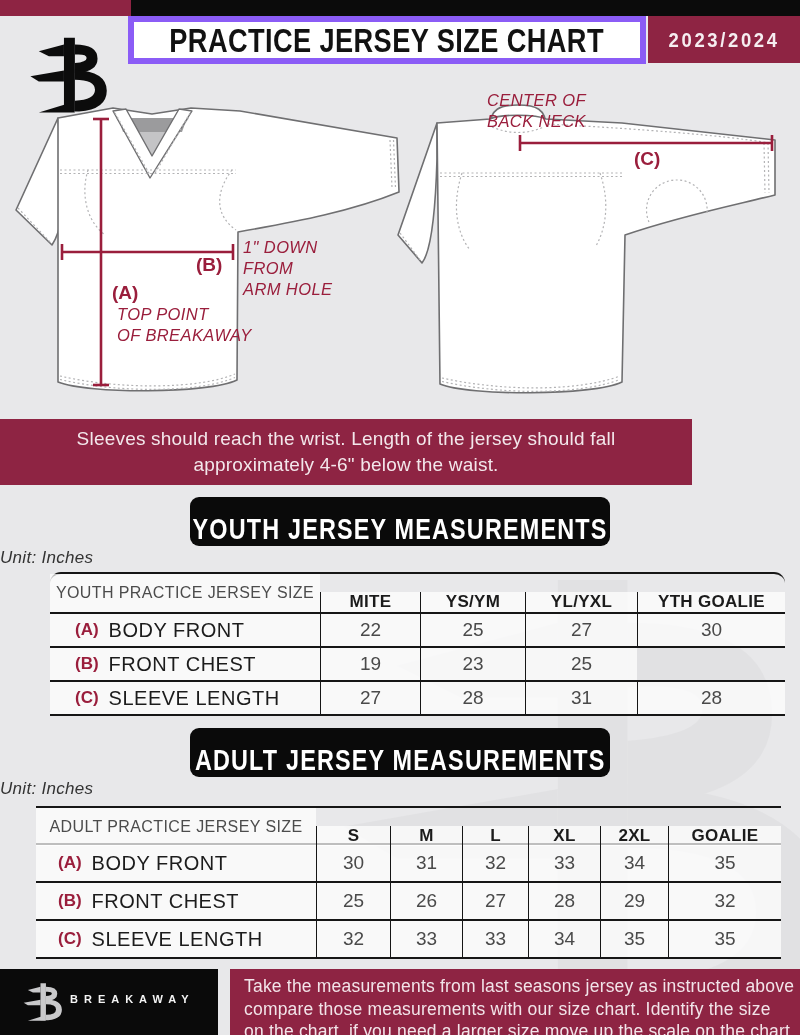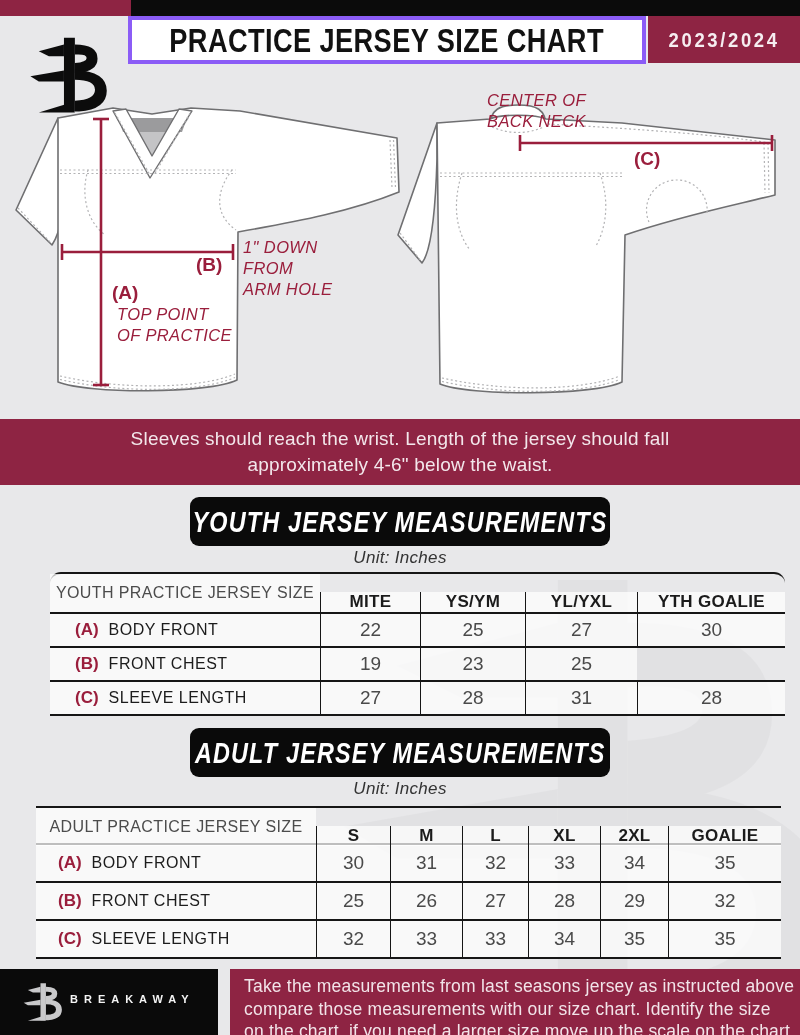--- a/index.html
+++ b/index.html
@@ -3,59 +3,59 @@
 <meta charset="utf-8">
 <style>
   html,body{margin:0;padding:0;}
   body{background:#cfcfd2;font-family:"Liberation Sans",sans-serif;}
   .page{position:relative;width:800px;height:1035px;background:#E8E8EA;overflow:hidden;margin:0 auto;}
 
   
   .topstrip{position:absolute;left:0;top:0;width:800px;height:16px;background:#0B0B0B;}
   .topstrip-maroon{position:absolute;left:0;top:0;width:131px;height:16px;background:#8E2443;}
   .titleband{position:absolute;left:128px;top:16px;width:518px;height:48px;background:#FFFFFF;
-             border:4px solid #8b5cf6;box-sizing:border-box;display:flex;align-items:center;justify-content:center;}
+             border:6px solid #8b5cf6;box-sizing:border-box;display:flex;align-items:center;justify-content:center;}
   .titleband .t{font-size:34px;font-weight:bold;color:#121212;letter-spacing:.5px;white-space:nowrap;
                 transform:scaleX(.80);}
   .seasonbox{position:absolute;left:648px;top:16px;width:152px;height:47px;background:#8E2443;
              display:flex;align-items:center;justify-content:center;}
   .seasonbox .t{font-size:21px;font-weight:bold;color:#F6EDF0;letter-spacing:3px;white-space:nowrap;transform:scaleX(.88);}
   .logo-head{position:absolute;left:26px;top:26px;width:86px;height:94px;}
   .logo-foot{position:absolute;left:22px;top:8px;width:42px;height:48px;}
 
   
   .diagram{position:absolute;left:0;top:64px;}
   .note{position:absolute;color:#9A1E3C;font-style:italic;font-size:16.5px;line-height:21px;letter-spacing:.4px;white-space:nowrap;}
   .tag{position:absolute;color:#9A1E3C;font-weight:bold;font-size:19px;font-style:normal;}
 
   
-  .banner{position:absolute;left:0;top:419px;width:800px;height:66px;background:#8E2443;
+  .banner{position:absolute;left:0;top:419px;width:692px;height:66px;background:#8E2443;
           display:flex;flex-direction:column;align-items:center;justify-content:center;}
   .banner div{color:#F3E7EB;font-size:19px;line-height:26px;letter-spacing:.2px;}
 
   
   .headingbox{position:absolute;left:190px;width:420px;height:49px;background:#0A0A0A;border-radius:9px;
-              display:flex;align-items:center;justify-content:center;font-style:italic;}
+              display:flex;align-items:flex-end;justify-content:center;}
   .headingbox .t{color:#fff;font-size:30px;font-weight:bold;letter-spacing:1.5px;white-space:nowrap;transform:scaleX(.78);}
-  .unit{position:absolute;width:800px;text-align:center;left:0;font-style:italic;font-size:17px;color:#333;letter-spacing:.3px;}
+  .unit{position:absolute;width:800px;text-align:left;left:0;font-style:italic;font-size:17px;color:#333;letter-spacing:.3px;}
 
   
   .watermark{position:absolute;left:310px;top:505px;width:560px;height:600px;opacity:.5;}
 
   
   .sizetable{position:absolute;border-bottom:2px solid #161616;}
   .trow{display:grid;border-top:2px solid #161616;}
   .cell{display:flex;align-items:center;justify-content:center;background:rgba(255,255,255,.72);
         font-size:19px;color:#4A4A4A;}
   .cell + .cell{border-left:1.5px solid #161616;}
   .cell.colhead{font-weight:bold;font-size:17px;color:#1B1B1B;letter-spacing:.3px;margin-top:18px;}
   .cell.tablelabel{font-size:16px;color:#4C4C4C;letter-spacing:.4px;}
   .cell.rowlabel{justify-content:flex-start;}
   .rowlabel .rl-tag{color:#9A1E3C;font-weight:bold;font-size:17px;margin-right:10px;}
-  .rowlabel .rl-txt{color:#1C1C1C;font-size:16px;letter-spacing:.5px;}
+  .rowlabel .rl-txt{color:#1C1C1C;font-size:20px;letter-spacing:.5px;}
   #youth-table{left:50px;top:572px;width:735px;}
   #youth-table .trow{grid-template-columns:270px 100px 105px 112px 148px;}
   #youth-table .trow.head{height:38px;border-radius:11px;}
   #youth-table .trow.data{height:32px;}
   #youth-table .rowlabel{padding-left:25px;}
   #adult-table{left:36px;top:806px;width:745px;}
   #adult-table .trow{grid-template-columns:280px 74px 72px 66px 72px 68px 113px;}
   #adult-table .trow.head{height:35px;text-align:right;}
   #adult-table .trow.data{height:36px;}
   #adult-table .rowlabel{padding-left:22px;}
@@ -159,21 +159,21 @@
   <div class="tag" style="left:634px;top:148px;">(C)</div>
   <div class="tag" style="left:196px;top:254px;">(B)</div>
   <div class="note" style="left:243px;top:237px;">
     <div>1" DOWN</div>
     <div>FROM</div>
     <div>ARM HOLE</div>
   </div>
   <div class="tag" style="left:112px;top:282px;">(A)</div>
   <div class="note" style="left:117px;top:304px;">
     <div>TOP POINT</div>
-    <div>OF PRACTICE</div>
+    <div>OF BREAKAWAY</div>
   </div>
 
   <div class="banner">
     <div>Sleeves should reach the wrist. Length of the jersey should fall</div>
     <div>approximately 4-6" below the waist.</div>
   </div>
 
   <svg class="watermark" viewBox="0 0 100 112">
     <use href="#bwlogo" fill="#DCDCDE"></use>
   </svg>

